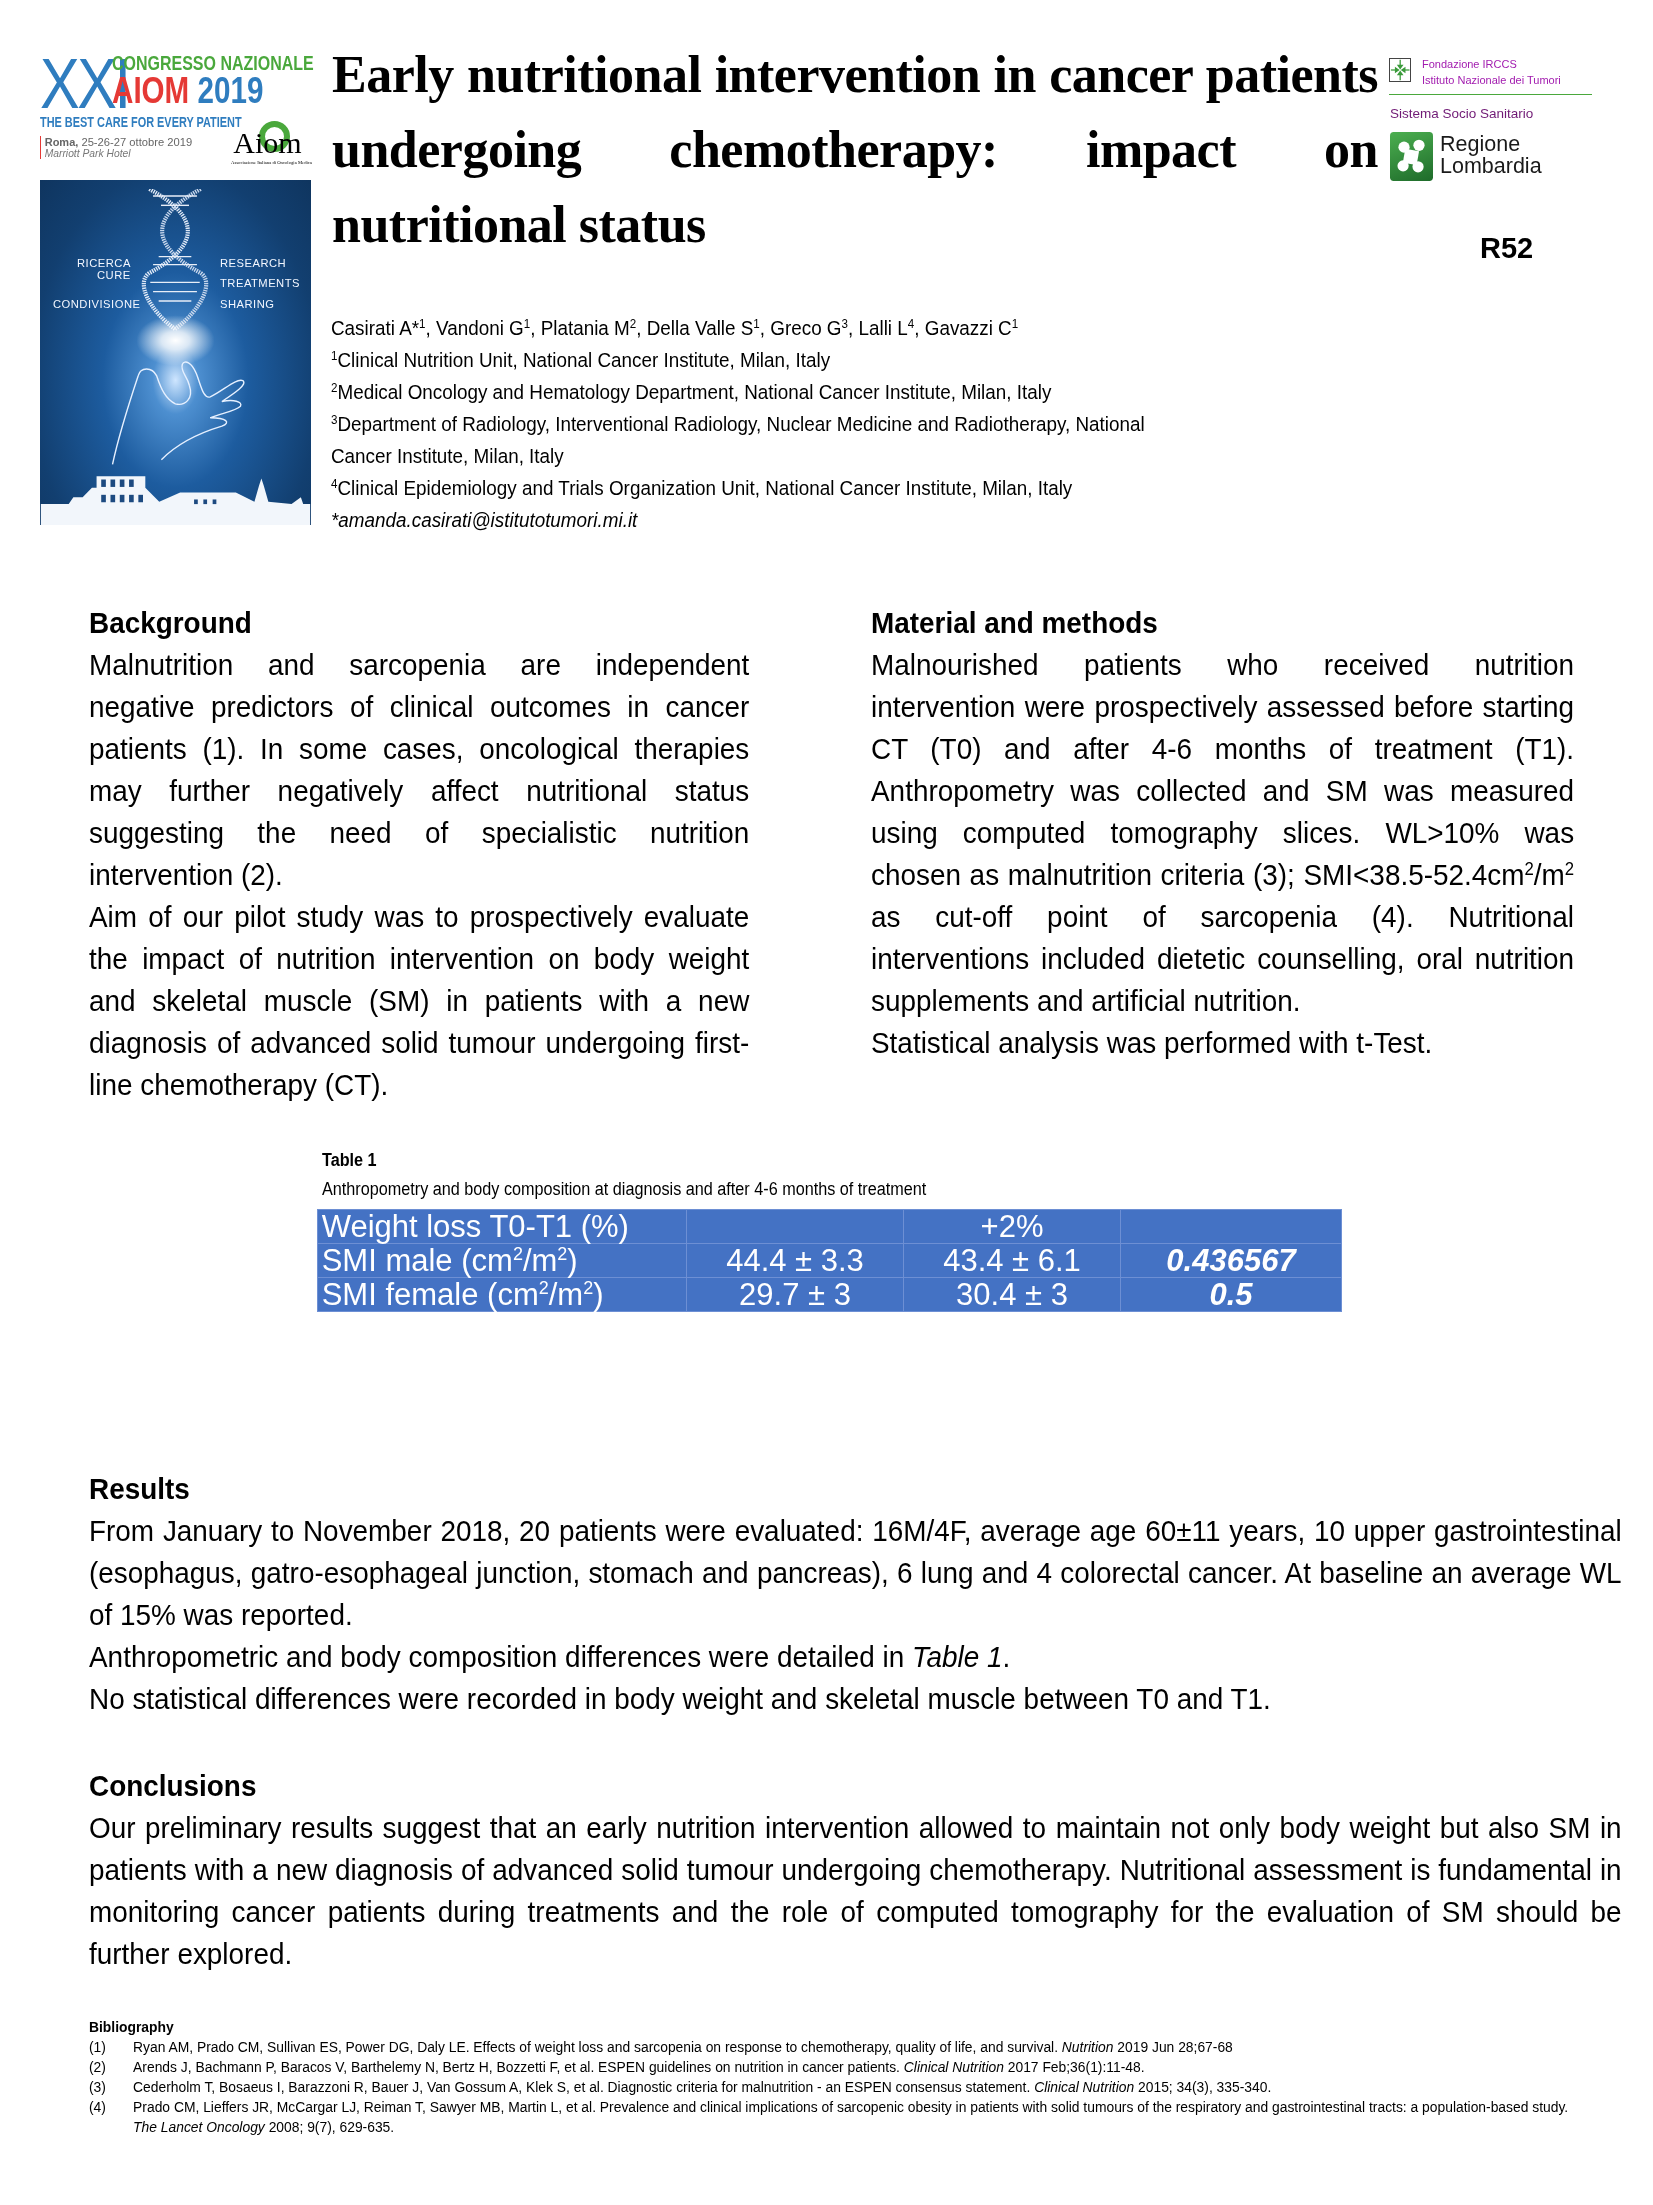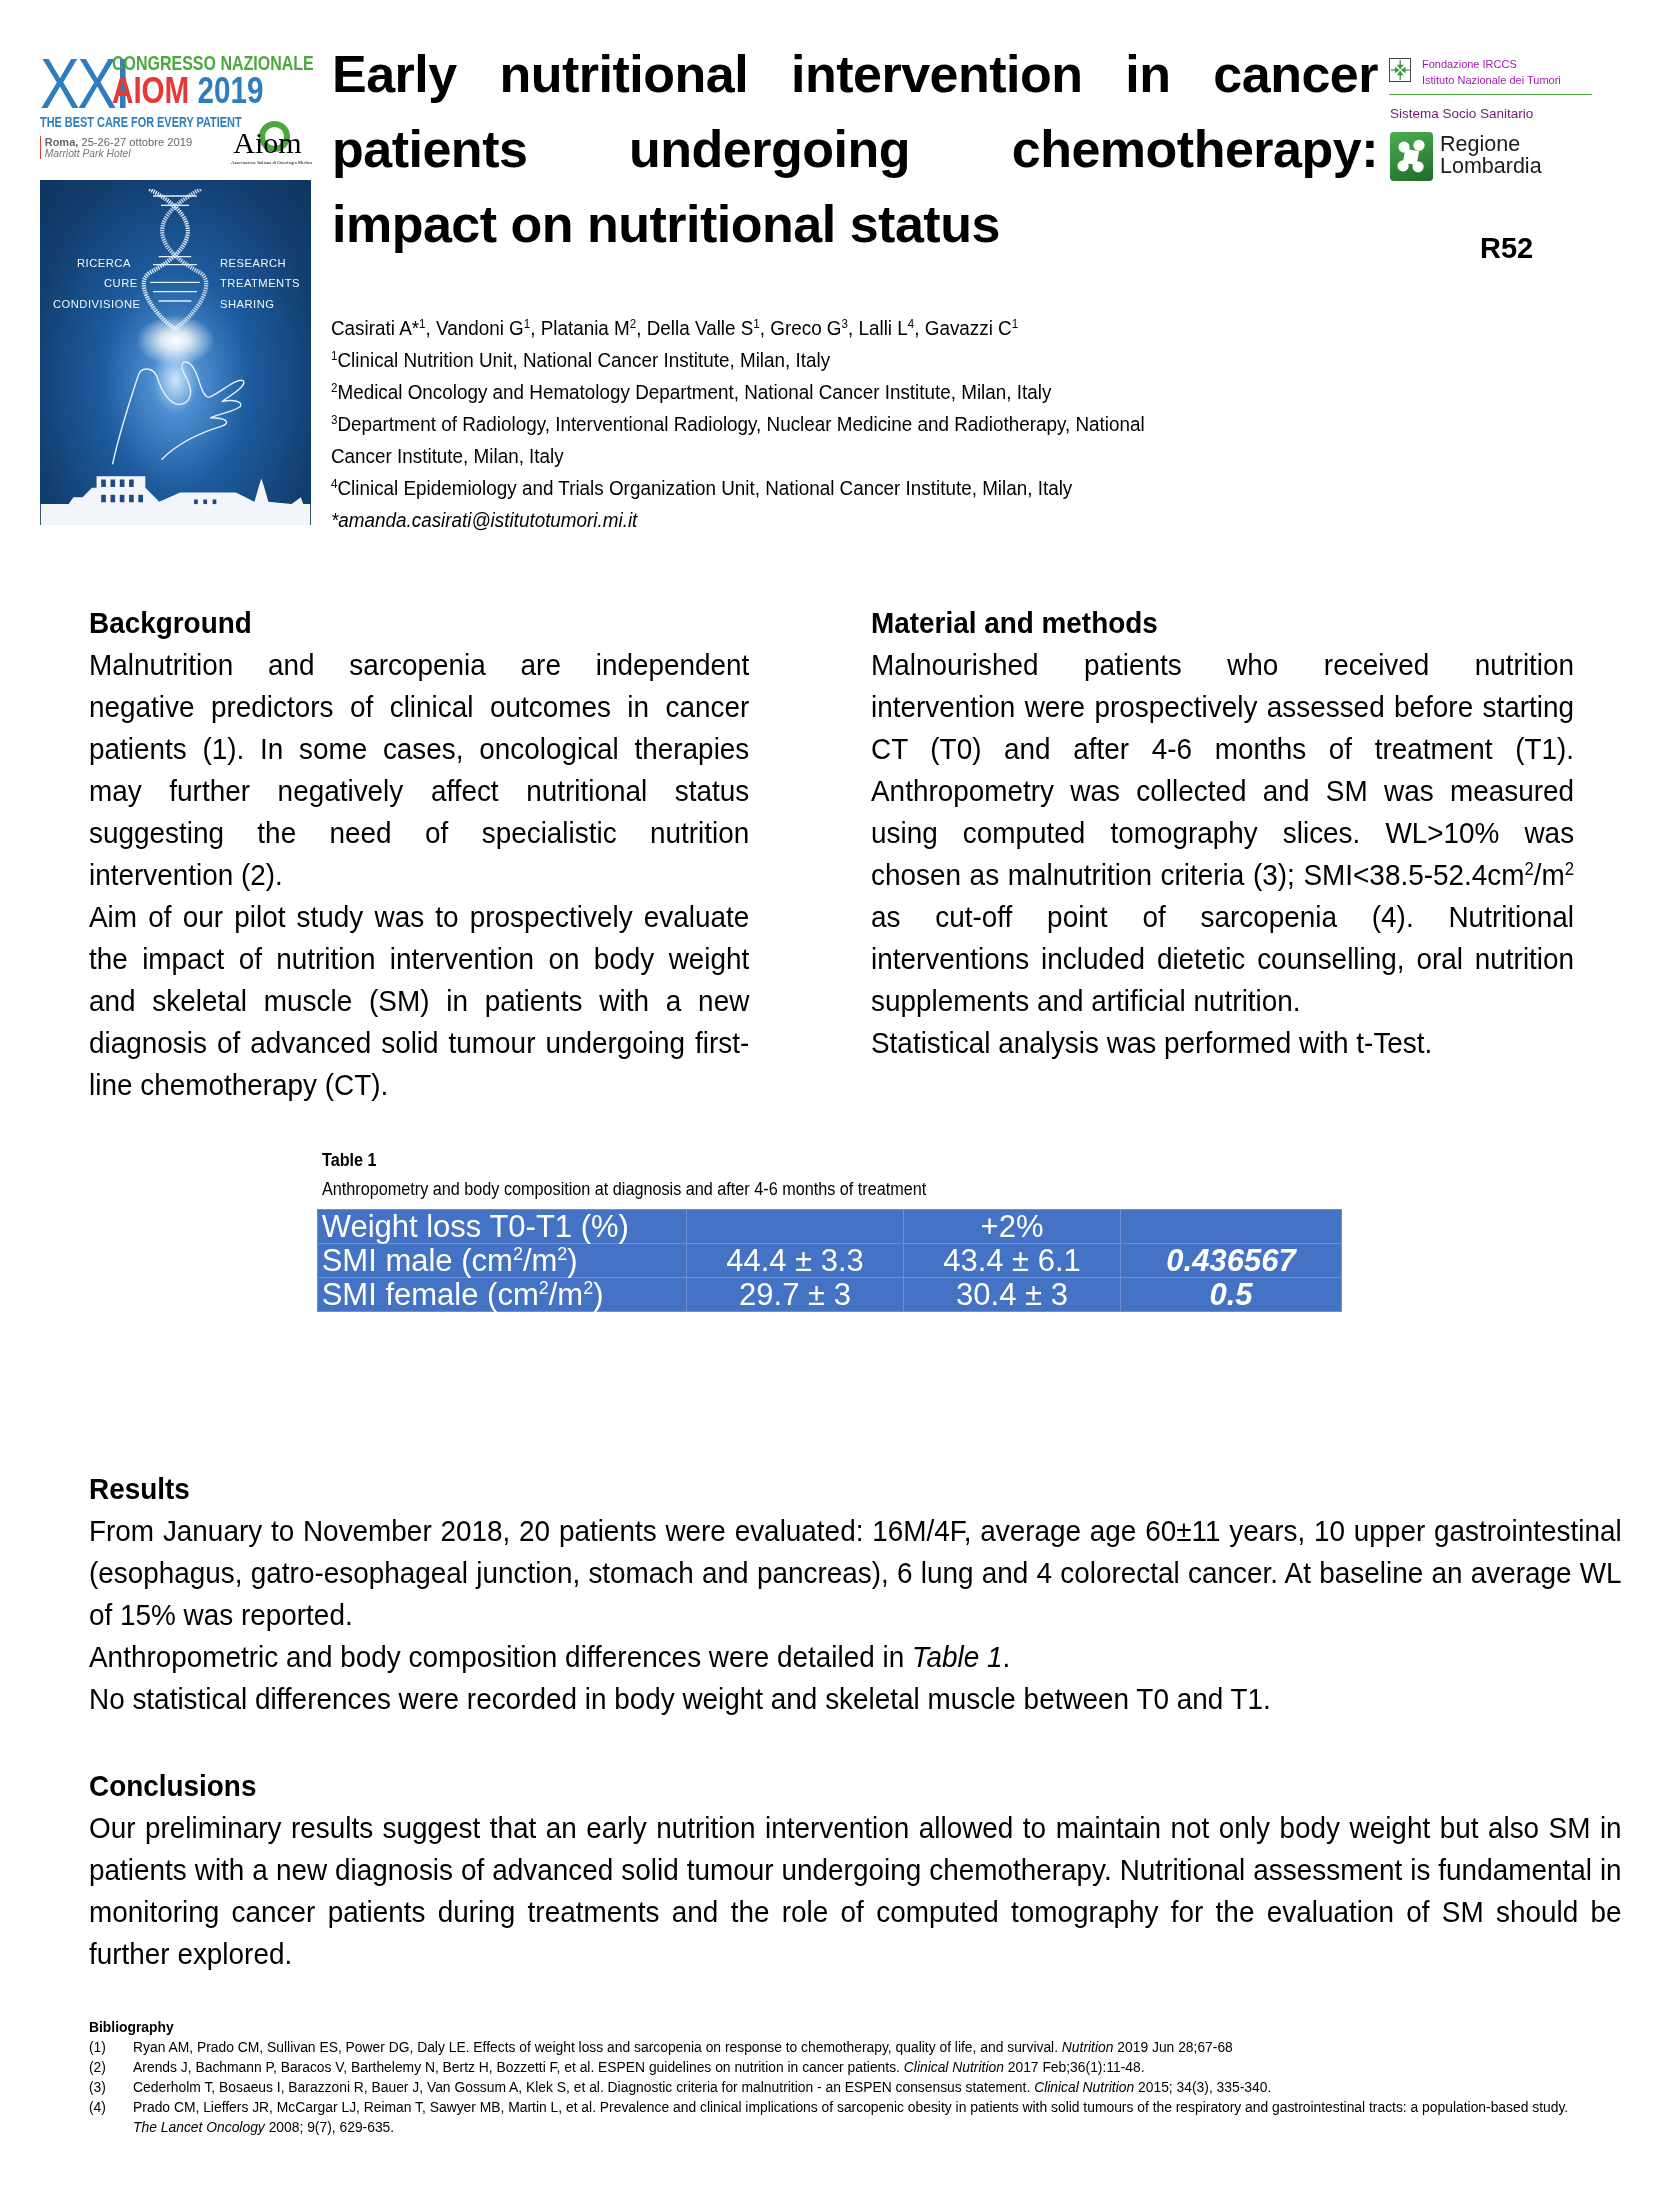--- a/index.html
+++ b/index.html
@@ -24,21 +24,21 @@
 
   
   .artwork { position: absolute; left: 40px; top: 180px; width: 271px; height: 345px; background: radial-gradient(ellipse at 50% 58%, #cfe6ff 0%, #4d8fd0 12%, #1d5c9f 38%, #123f70 75%, #0f355f 100%); overflow: hidden; }
   .dna { position: absolute; left: 100px; top: 9.3px; width: 70px; height: 168px; }
   .art-word { position: absolute; color: #f3f7ff; font-size: 11.2px; font-weight: normal; letter-spacing: 0.5px; white-space: nowrap; }
   .glow { position: absolute; left: 96px; top: 135px; width: 79px; height: 51px; border-radius: 50%; background: radial-gradient(ellipse, #ffffff 0%, rgba(255,255,255,0.8) 25%, rgba(255,255,255,0) 70%); }
   .hand { position: absolute; left: 70px; top: 168px; width: 140px; height: 121px; }
   .skyline { position: absolute; left: 0; bottom: 0; width: 271px; height: 65px; }
 
   
-  .title { position: absolute; left: 332px; top: 37px; width: 1046px; font-family: Liberation Sans, sans-serif; font-weight: bold; font-size: 52px; line-height: 75px; text-align: justify; text-align-last: left; letter-spacing: -0.5px; }
+  .title { position: absolute; left: 332px; top: 37px; width: 1046px; font-family: Liberation Serif, serif; font-weight: bold; font-size: 52px; line-height: 75px; text-align: justify; text-align-last: left; letter-spacing: -0.5px; }
 
   
   .int-logo { position: absolute; left: 1389px; top: 58px; width: 254px; }
   .int-box { position: absolute; left: 0; top: 0; width: 22.4px; height: 24px; border: 0.9px solid #444; }
   .int-text { position: absolute; left: 33px; top: -1.9px; font-size: 11px; line-height: 16px; color: #a21caf; white-space: nowrap; }
   .int-rule { position: absolute; left: 0; top: 36px; width: 203px; height: 1.4px; background: #4aa83c; }
   .sss { position: absolute; left: 1390px; top: 106px; font-size: 13.5px; color: #701a75; white-space: nowrap; }
   .rl-box { position: absolute; left: 1390px; top: 132px; width: 43px; height: 49px; border-radius: 3.7px; background: linear-gradient(160deg, #4caf50, #1e6b2a); }
   .rl-text { position: absolute; left: 1440px; top: 134px; font-size: 21.5px; line-height: 21.5px; color: #1a1a1a; }
   .code { position: absolute; left: 1480px; top: 232px; font-size: 29px; font-weight: bold; }
@@ -111,21 +111,21 @@
       <line x1="28" y1="15" x2="122" y2="15"></line>
         <line x1="45" y1="35" x2="105" y2="35"></line>
       <line x1="40" y1="145" x2="110" y2="145"></line>
         <line x1="28" y1="162" x2="122" y2="162"></line>
       <line x1="22" y1="200" x2="128" y2="200"></line>
         <line x1="28" y1="220" x2="122" y2="220"></line>
       <line x1="40" y1="240" x2="110" y2="240"></line>
     </g>
   </svg>
   <div class="art-word" style="left:37px; top:77px;">RICERCA</div>
-  <div class="art-word" style="left:57px; top:97px;margin-left:7px;">CURE</div>
+  <div class="art-word" style="left:57px; top:89px;">CURE</div>
   <div class="art-word" style="left:13px; top:118px;">CONDIVISIONE</div>
   <div class="art-word" style="left:180px; top:77px;">RESEARCH</div>
   <div class="art-word" style="left:180px; top:97px;">TREATMENTS</div>
   <div class="art-word" style="left:180px; top:118px;">SHARING</div>
   <div class="glow"></div>
   <svg class="hand" viewBox="0 0 300 260">
     <path d="M5 250 C 20 180, 40 120, 60 60 C 65 40, 90 40, 100 60 C 110 90, 120 110, 140 120 C 160 125, 180 110, 170 80 C 165 60, 150 50, 155 35 C 160 25, 175 30, 185 55 C 195 80, 200 110, 215 105 C 245 90, 270 65, 285 70 C 295 78, 270 95, 240 115 C 265 110, 285 115, 280 125 C 270 135, 240 140, 215 150 C 250 150, 260 160, 240 168 C 200 180, 150 200, 110 240" fill="none" stroke="#e6f0ff" stroke-width="3"></path>
   </svg>
   <svg class="skyline" viewBox="0 0 580 140">
     <path d="M0 140 L0 95 L60 95 L70 80 L90 80 L110 60 L120 60 L120 35 L225 35 L225 60 L255 90 L300 70 L420 70 L460 90 L470 55 L475 40 L480 55 L490 90 L540 95 L560 80 L565 95 L580 95 L580 140 Z" fill="#f2f6fb"></path>

